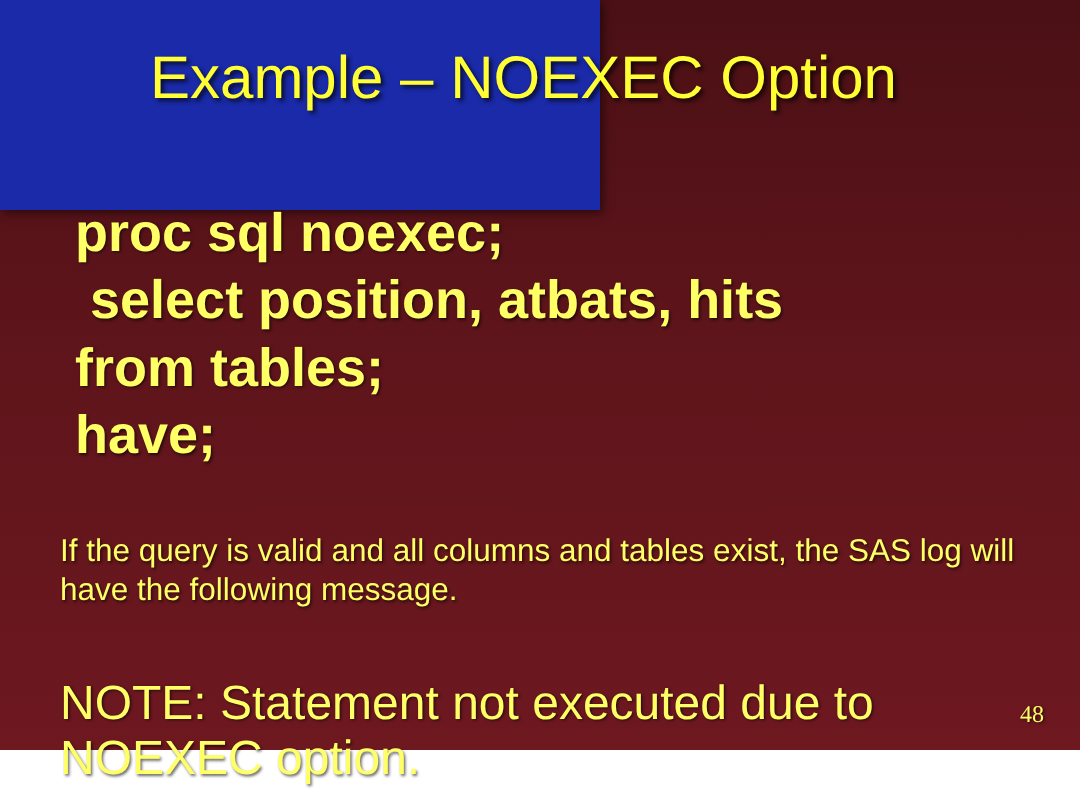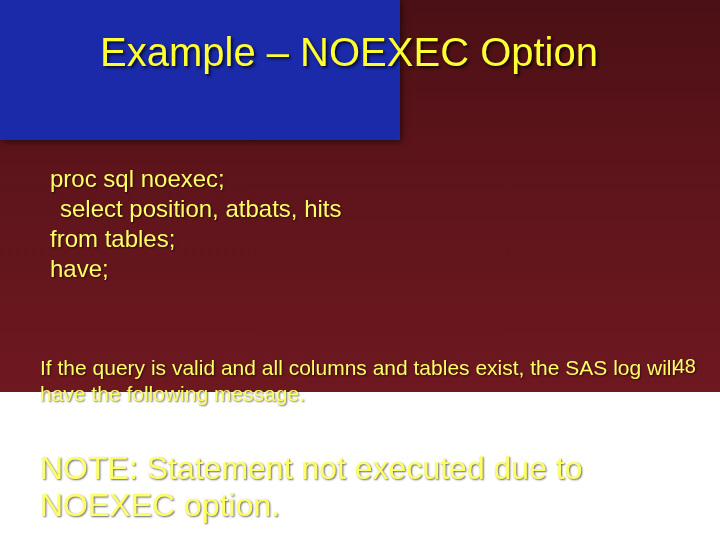--- a/index.html
+++ b/index.html
@@ -5,21 +5,21 @@
   html, body {
     margin: 0;
     padding: 0;
     width: 720px;
     height: 540px;
     overflow: hidden;
   }
   .slide {
     position: relative;
     width: 720px;
-    height: 392px;
+    height: 500px;
     background: linear-gradient(180deg, #4a1015 0%, #5c141a 40%, #6e1820 100%);
     font-family: Tahoma, Verdana, Geneva, sans-serif;
   }
   .title-band {
     position: absolute;
     top: 0;
     left: 0;
     width: 400px;
     height: 140px;
     background: #1a2aa8;
@@ -30,27 +30,28 @@
     top: 30px;
     left: 100px;
     right: 40px;
     font-size: 40px;
     color: #ffff33;
     text-shadow: 2px 2px 3px rgba(0,0,0,0.7);
     font-weight: normal;
   }
   .code-block {
     position: absolute;
-    top: 164px;
+    top: 132px;
     left: 50px;
     right: 40px;
-    font-size: 24px;
+    font-size: 36px;
     line-height: 1.25;
     color: #ffff66;
     text-shadow: 1px 1px 2px rgba(0,0,0,0.6);
+    font-weight: bold;
   }
   .code-line2 {
     padding-left: 10px;
   }
   .note-block {
     position: absolute;
     top: 355px;
     left: 40px;
     right: 40px;
     font-size: 21px;
@@ -64,23 +65,24 @@
     left: 40px;
     right: 40px;
     font-size: 32px;
     color: #ffff66;
     text-shadow: 1px 1px 2px rgba(0,0,0,0.6);
   }
   .page-number {
     position: absolute;
     bottom: 14px;
     right: 24px;
-    font-size: 20px;
+    font-size: 16px;
     color: #ffff66;
     text-shadow: 1px 1px 2px rgba(0,0,0,0.6);
+    font-family: Liberation Serif, serif;
   }
 </style>
 </head>
 <body>
 
 <div class="slide">
 
   <div class="title-band"></div>
 
   <div class="title-text">Example – NOEXEC Option</div>

